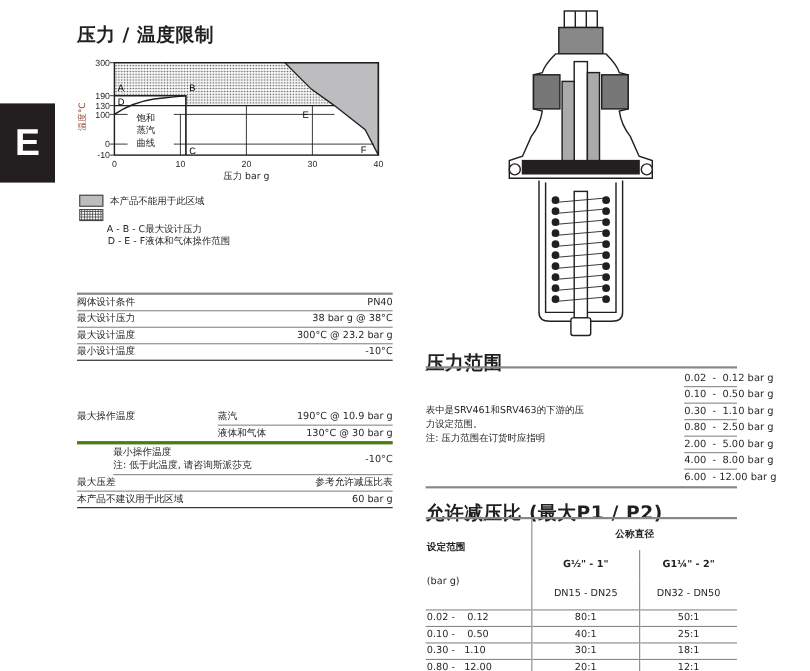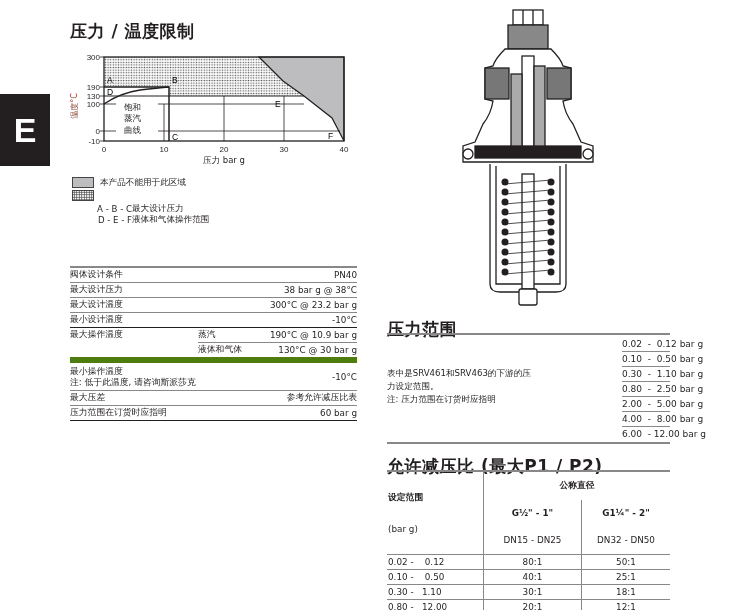--- a/index.html
+++ b/index.html
@@ -14,21 +14,21 @@
   .lg-key{width:70px;}
   
   .spec{left:70px;top:266px;width:287px;font-size:8.8px;}
   .spec .row{display:flex;border-bottom:1px solid #888;min-height:14px;align-items:center;}
   .spec .row.top{border-top:2px solid #888;}
   .spec .row .k{flex:0 0 128px;}
   .spec .row .v{flex:1;text-align:right;}
   .spec .subrow{display:flex;align-items:center;height:14px;}
   .spec .subrow .m{flex:0 0 60px;}
   .spec .subrow .v{flex:1;text-align:right;}
-  .spec .multi{display:flex;border-bottom:6px solid #4d7c0f;}
+  .spec .multi{display:flex;border-bottom:3px solid #4d7c0f;margin-top:44px;}
   .spec .multi .k{flex:0 0 128px;padding-top:1px;}
   .spec .multi .rt{flex:1;}
   .spec .multi .rt .subrow:first-child{border-bottom:1px solid #888;}
   
   .pr-title{left:387px;top:318px;}
   .pr-box{left:387px;top:333px;width:283px;border-top:2px solid #888;border-bottom:2px solid #888;height:107px;font-size:8.8px;}
   .pr-desc{position:absolute;left:0;top:32px;width:180px;line-height:13px;font-size:8.6px;}
   .pr-list{position:absolute;right:0;top:2px;width:86px;}
   .pr-list div{height:14px;border-bottom:1px solid #888;display:flex;align-items:center;white-space:pre;font-size:9px;margin-left:38px;}
   .pr-list div:last-child{border-bottom:none;}
@@ -162,33 +162,33 @@
       <div class="subrow">
           <span class="m">蒸汽</span>
           <span class="v">190°C @ 10.9 bar g</span>
         </div>
       <div class="subrow">
           <span class="m">液体和气体</span>
           <span class="v">130°C @ 30 bar g</span>
         </div>
     </div>
   </div>
-  <div class="row" style="padding:3px 0 2px;">
+  <div class="row" style="padding:3px 0 2px;margin-left:33px;">
     <div style="flex:1;line-height:11px;">
         <div>最小操作温度</div>
         <div>注: 低于此温度, 请咨询斯派莎克</div>
       </div>
     <span class="v" style="flex:0 0 60px">-10°C</span>
   </div>
   <div class="row">
       <span class="k">最大压差</span>
       <span class="v">参考允许减压比表</span>
     </div>
   <div class="row" style="border-bottom:1.5px solid #231f20">
-      <span class="k">压力范围在订货时应指明</span>
+      <span class="k">本产品不建议用于此区域</span>
       <span class="v">60 bar g</span>
     </div>
 </div>
 
 <svg class="abs" style="left:455px;top:4px;" width="150" height="305">
   <g stroke="#231f20" fill="none" stroke-width="1.3">
 
     <rect x="58" y="6" width="30" height="15" fill="#fff"></rect>
     <line x1="68" y1="6" x2="68" y2="21"></line>
       <line x1="78" y1="6" x2="78" y2="21"></line>

